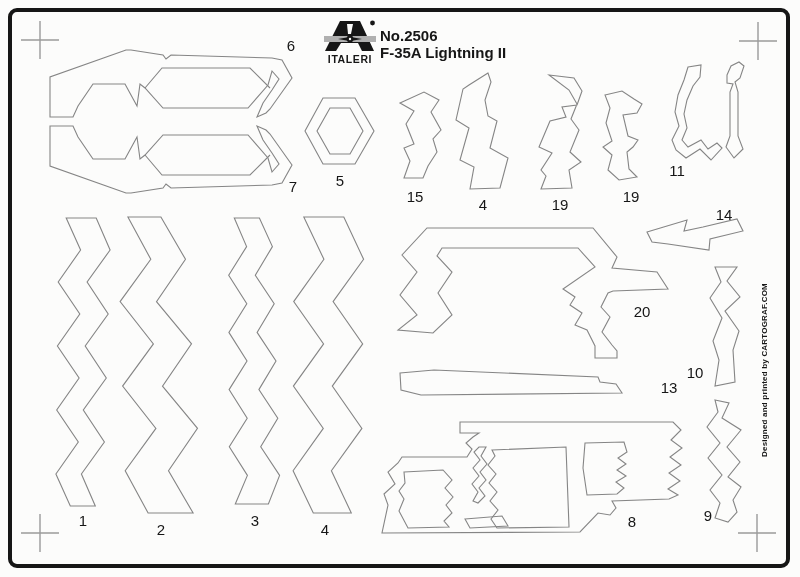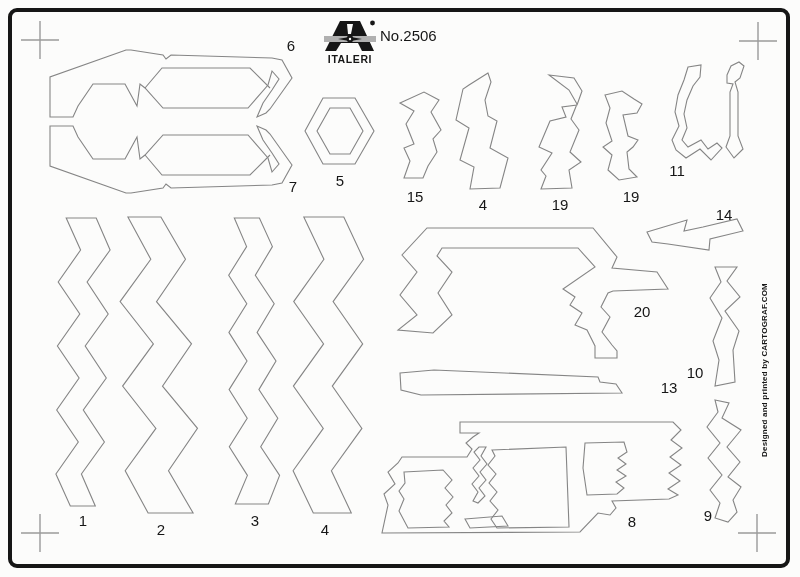--- a/index.html
+++ b/index.html
@@ -13,21 +13,21 @@
     font-family:"Liberation Sans", sans-serif;}
   .stage{position:relative;width:800px;height:577px;background:var(--paper)}
   .sheet-border{position:absolute;left:8px;top:8px;width:782px;height:560px;
     border:4px solid var(--ink);border-radius:9px;background:transparent}
   svg.cutlines{position:absolute;left:0;top:0;width:800px;height:577px}
   .cut{fill:none;stroke:var(--cut-line);stroke-width:1.1;stroke-linejoin:miter}
   .reg{fill:none;stroke:var(--registration-mark);stroke-width:1.4}
   .num{position:absolute;transform:translate(-50%,-50%);color:var(--ink);
     font-size:15px;letter-spacing:0;line-height:1;white-space:nowrap}
   .kit-text{position:absolute;left:380px;top:27px;color:var(--ink);
-    font-weight:normal;font-size:15px;line-height:17px;white-space:nowrap}
+    font-weight:bold;font-size:15px;line-height:17px;white-space:nowrap}
   .sheet-title{position:absolute;left:548px;top:28px;color:var(--ink);
     font-weight:bold;font-size:17px;white-space:nowrap}
   .credit{position:absolute;left:764px;top:370px;
     transform:translate(-50%,-50%) rotate(-90deg);transform-origin:center;
     font-size:8px;font-weight:bold;color:var(--ink);white-space:nowrap;
     letter-spacing:.2px}
   .logo{position:absolute;left:324px;top:20px;width:52px;height:45px}
 </style>
 </head>
 <body>
@@ -98,20 +98,21 @@
     <rect x="-1" y="16" width="54" height="6" fill="#b0b0b0"></rect>
     <path d="M14 19 L24 17.2 L28 17.2 L38 19 L28 20.8 L24 20.8 Z" fill="var(--ink)"></path>
     <circle cx="26" cy="19" r="3.4" fill="var(--ink)"></circle>
     <circle cx="26" cy="19" r="1.2" fill="var(--paper)"></circle>
     <circle cx="48.5" cy="3" r="2.4" fill="var(--ink)"></circle>
     <text x="26" y="43" text-anchor="middle" font-size="10.5" font-weight="bold" letter-spacing="0.6" fill="var(--ink)">ITALERI</text>
   </svg>
 
   <div class="kit-text">
     <div>No.2506</div>
+    <div>F-35A Lightning II</div>
   </div>
 
 
   <div class="credit">Designed and printed by CARTOGRAF.COM</div>
 
   <span class="num" style="left:83px;top:520px">1</span>
   <span class="num" style="left:161px;top:529px">2</span>
   <span class="num" style="left:255px;top:520px">3</span>
   <span class="num" style="left:325px;top:529px">4</span>
   <span class="num" style="left:340px;top:180px">5</span>

